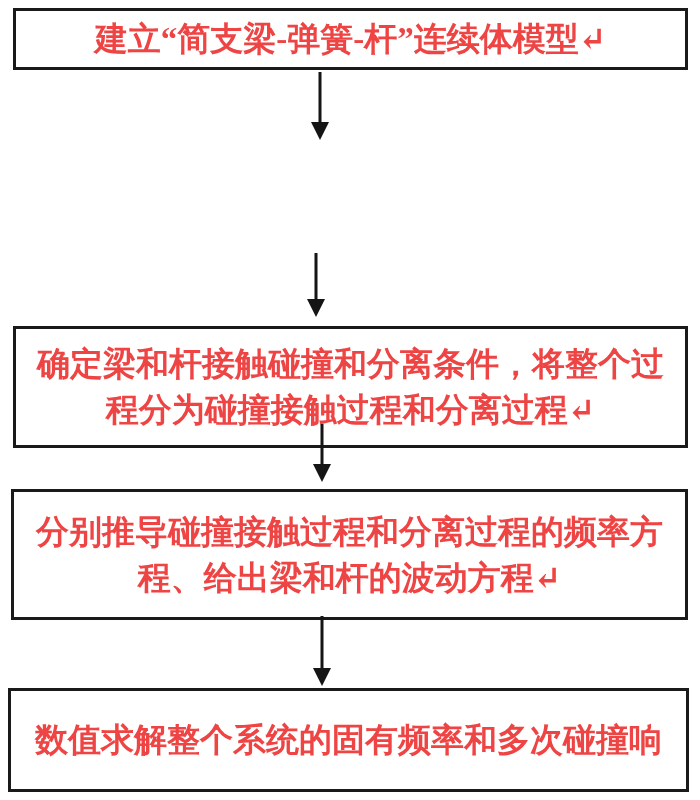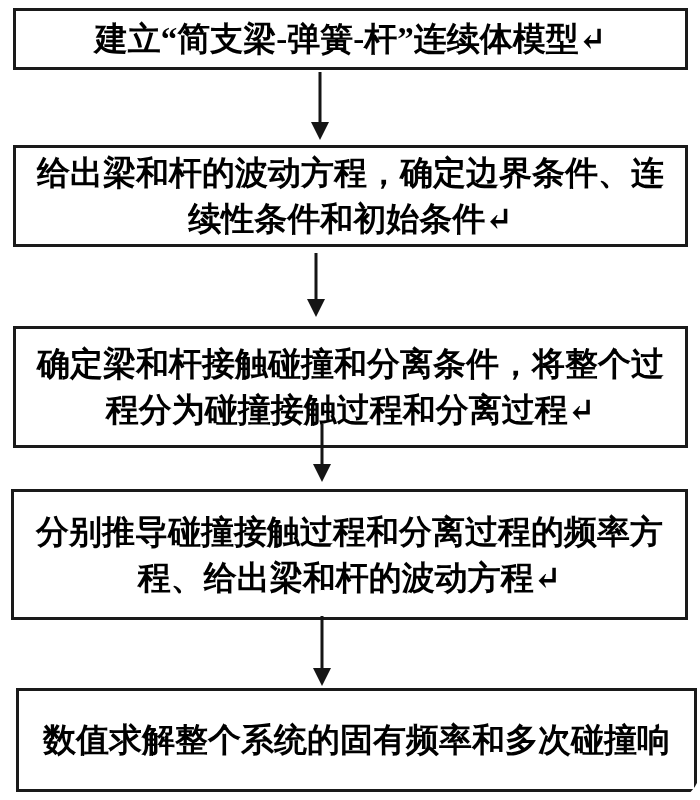--- a/index.html
+++ b/index.html
@@ -8,22 +8,21 @@
     background: #ffffff;
   }
   .canvas {
     position: relative;
     width: 700px;
     height: 800px;
     background: #ffffff;
     overflow: hidden;
     font-family: "Liberation Serif", "DejaVu Serif", serif;
     font-weight: bold;
-    color: #000000;
-    border-radius: 30px;
+    color: #ef4444;
   }
   .flow-box {
     position: absolute;
     box-sizing: border-box;
     border: 3px solid #1a1a1a;
     background: #ffffff;
     display: flex;
     flex-direction: column;
     align-items: center;
     justify-content: center;
@@ -56,45 +55,41 @@
     height: 0;
     border-left: 9px solid transparent;
     border-right: 9px solid transparent;
     border-top: 18px solid #151515;
   }
   
   #box-1 { left: 13px; top: 8px;   width: 675px; height: 62px; }
   #box-2 { left: 13px; top: 145px; width: 675px; height: 102px; }
   #box-3 { left: 13px; top: 326px; width: 675px; height: 122px; }
   #box-4 { left: 11px; top: 489px; width: 677px; height: 131px; }
-  #box-5 { left: 16px;  top: 688px; width: 681px; height: 104px; }
+  #box-5 { left: 8px;  top: 688px; width: 681px; height: 104px; }
 
   #arrow-1 { left: 310px; top: 72px;  height: 68px; }
   #arrow-2 { left: 306px; top: 253px; height: 64px; }
   #arrow-3 { left: 312px; top: 424px; height: 58px; }
   #arrow-4 { left: 312px; top: 616px; height: 70px; }
 </style>
 </head>
 <body>
 
 <div class="canvas">
 
   <div class="flow-box" id="box-1">
     <div class="line">建立“简支梁-弹簧-杆”连续体模型↵</div>
   </div>
 
   <div class="flow-arrow" id="arrow-1">
     <div class="shaft"></div>
     <div class="head"></div>
   </div>
 
-  <div class="flow-box" id="box-2">
-    <div class="line">给出梁和杆的波动方程，确定边界条件、连</div>
-    <div class="line">续性条件和初始条件↵</div>
-  </div>
 
   <div class="flow-arrow" id="arrow-2">
     <div class="shaft"></div>
     <div class="head"></div>
   </div>
 
   <div class="flow-box" id="box-3">
     <div class="line">确定梁和杆接触碰撞和分离条件，将整个过</div>
     <div class="line">程分为碰撞接触过程和分离过程↵</div>
   </div>

